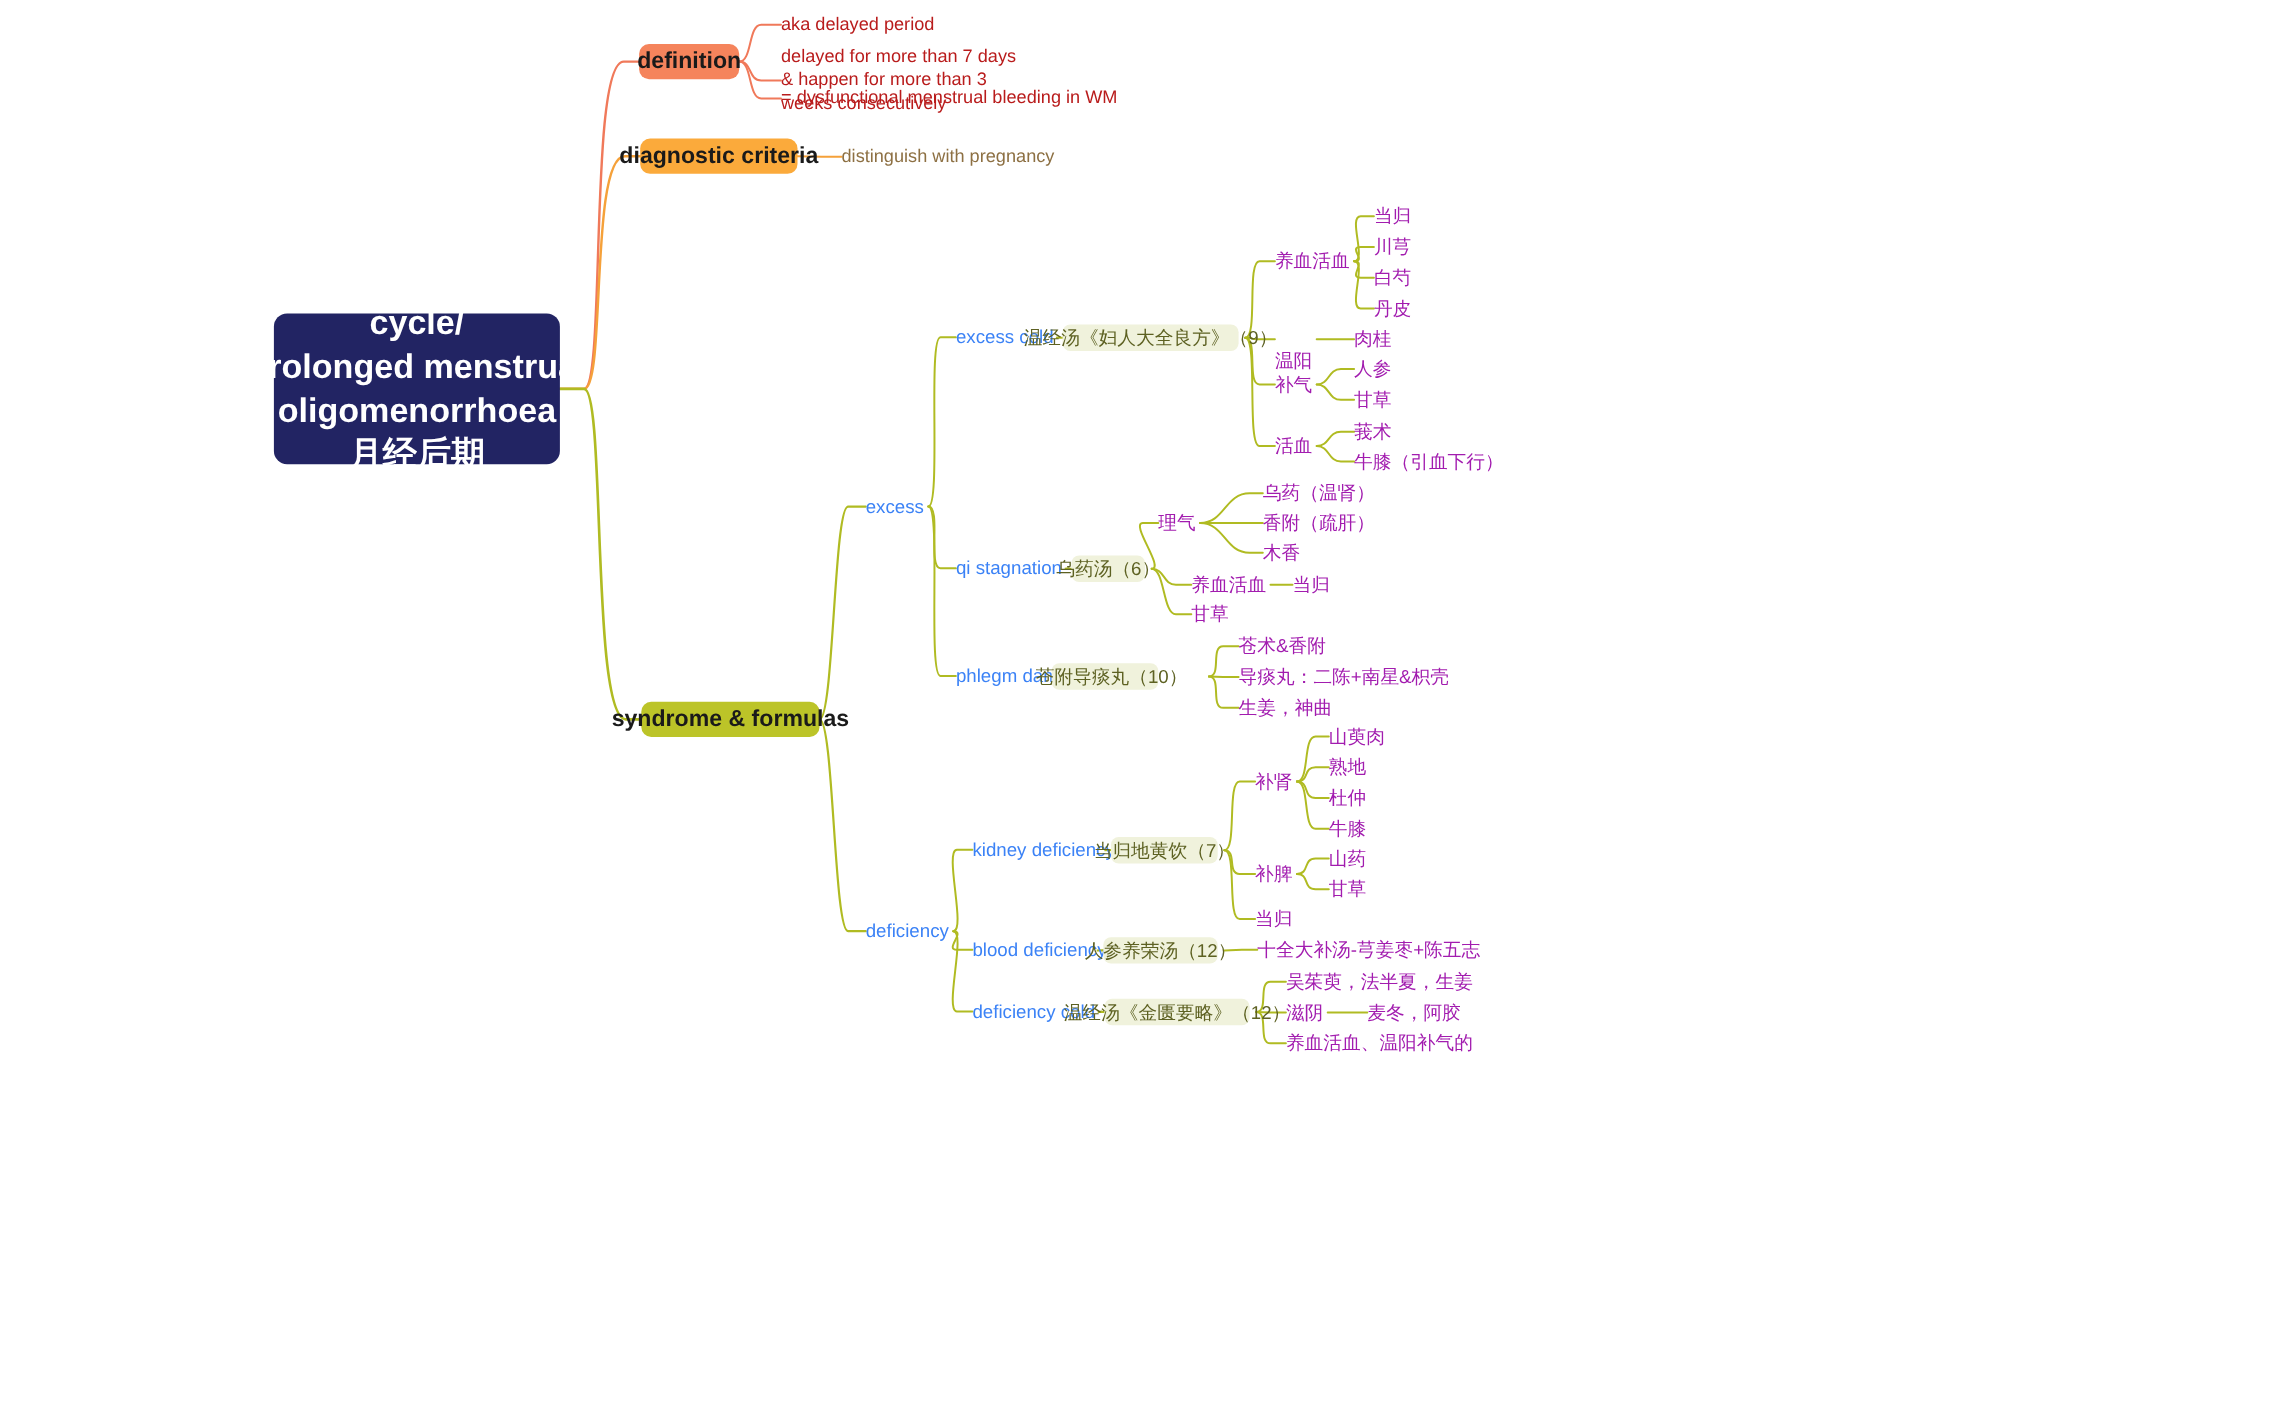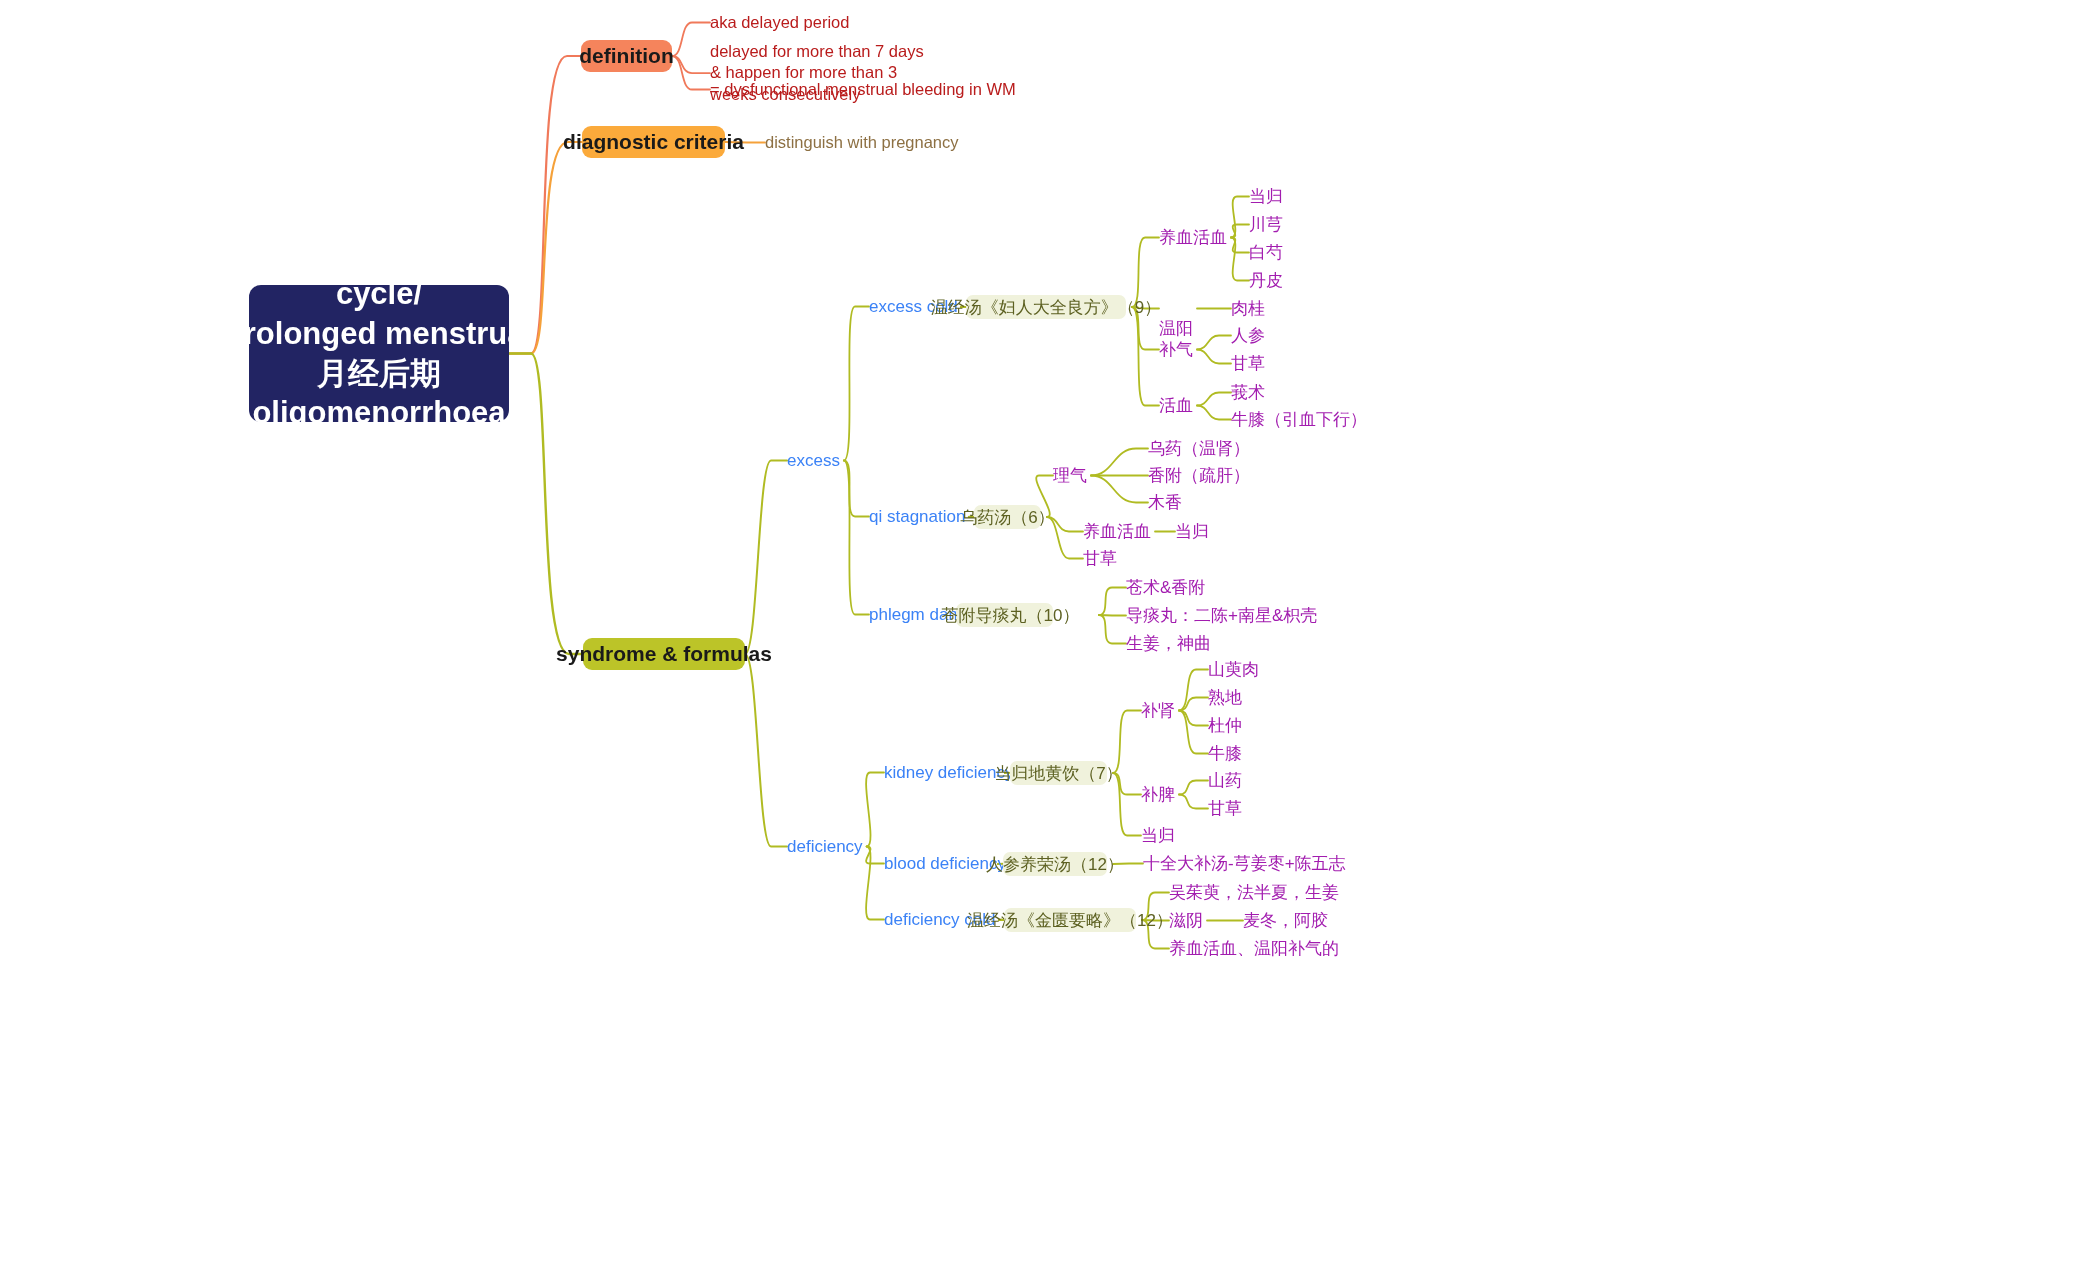--- a/index.html
+++ b/index.html
@@ -111,22 +111,22 @@
       <path d="M1179,710.5 C1191,710.5 1184,753.5 1196,753.5 L1208,753.5" stroke="#b0bb22" stroke-width="1.8" fill="none" stroke-linecap="round"></path>
       <path d="M1179,794.5 C1191,794.5 1184,780.5 1196,780.5 L1208,780.5" stroke="#b0bb22" stroke-width="1.8" fill="none" stroke-linecap="round"></path>
       <path d="M1179,794.5 C1191,794.5 1184,808.5 1196,808.5 L1208,808.5" stroke="#b0bb22" stroke-width="1.8" fill="none" stroke-linecap="round"></path>
       <path d="M1207,920.5 L1231,920.5 L1243,920.5" stroke="#b0bb22" stroke-width="1.8" fill="none" stroke-linecap="round"></path>
     </svg>
 
   <div class="node root" id="n-root" style="left:249px;top:285px;width:260px;height:137px;">
     <div>
       <span class="rl">cycle/</span>
       <span class="rl">prolonged menstrual</span>
+      <span class="rl">oligomenorrhoea</span>
       <span class="rl">月经后期</span>
-      <span class="rl">oligomenorrhoea</span>
     </div>
   </div>
 
   <div class="node pill def" id="n-def" style="left:581px;top:40px;width:91px;height:32px;">definition</div>
   <div class="node leaf coral" id="n-def-0" style="left:710px;top:13px;height:19px;">aka delayed period</div>
   <div class="node leaf coral wrap" id="n-def-1" style="left:710px;top:41px;width:218px;">delayed for more than 7 days &amp; happen for more than 3 weeks consecutively</div>
   <div class="node leaf coral" id="n-def-2" style="left:710px;top:80px;height:19px;">= dysfunctional menstrual bleeding in WM</div>
 
   <div class="node pill diag" id="n-diag" style="left:582px;top:126px;width:143px;height:32px;">diagnostic criteria</div>
   <div class="node leaf amber" id="n-diag-0" style="left:765px;top:133px;height:19px;">distinguish with pregnancy</div>

